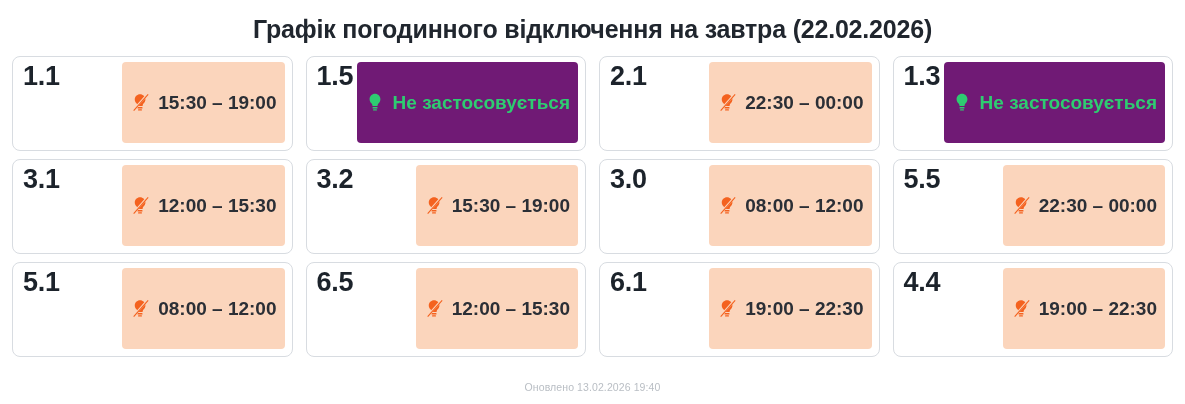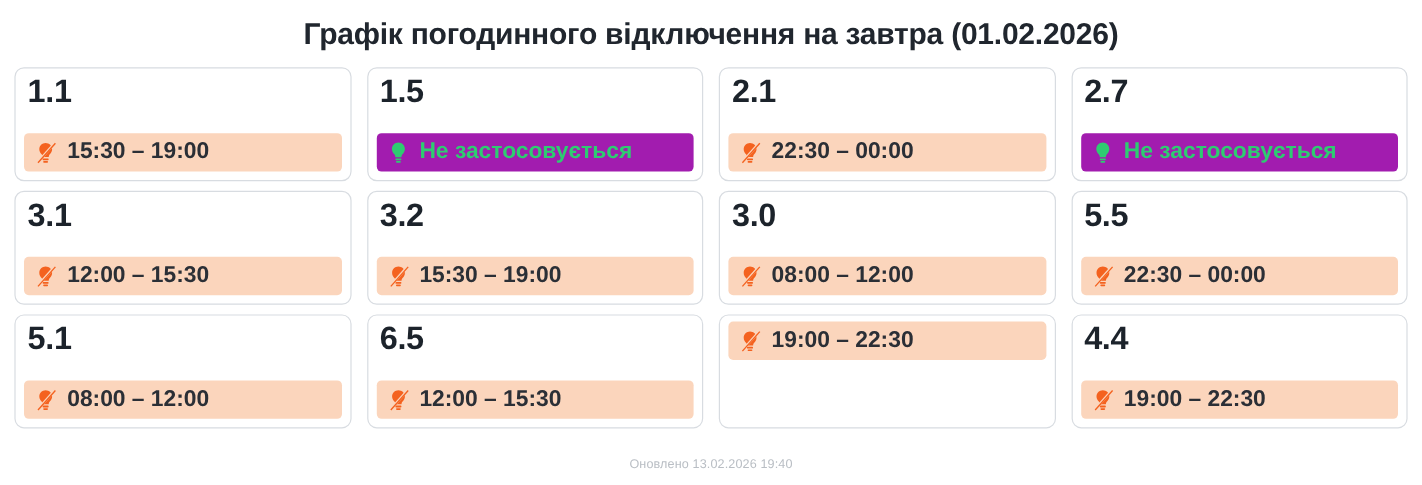--- a/index.html
+++ b/index.html
@@ -45,21 +45,20 @@
   }
 
   .card {
     box-sizing: border-box;
     background: #ffffff;
     border: 1px solid #d8dce1;
     border-radius: 8px;
     height: 95px;
     padding: 5px 7px 7px 7px;
     display: flex;
-    flex-direction: column;
     justify-content: space-between;
     overflow: hidden;
   }
 
   .card-number {
     font-size: 27px;
     font-weight: bold;
     color: #1c232b;
     line-height: 1.05;
     padding-left: 3px;
@@ -73,21 +72,21 @@
     border-radius: 4px;
     padding: 6px 8px;
     min-height: 20px;
   }
 
   .status-band.off {
     background: #fbd5bc;
   }
 
   .status-band.none {
-    background: #a21caf;
+    background: #701a75;
   }
 
   .status-icon {
     flex: 0 0 auto;
     width: 20px;
     height: 20px;
     display: block;
   }
 
   .status-text {
@@ -111,21 +110,21 @@
     font-size: 10.5px;
     padding-top: 24px;
     letter-spacing: 0.1px;
   }
 </style>
 </head>
 <body>
 
 <div class="page">
 
-  <h1 class="page-title">Графік погодинного відключення на завтра (01.02.2026)</h1>
+  <h1 class="page-title">Графік погодинного відключення на завтра (22.02.2026)</h1>
 
   <div class="grid">
       <div class="card">
         <div class="card-number">1.1</div>
         <div class="status-band off">
           <span class="status-icon"><svg viewBox="0 0 24 24" width="20" height="20" aria-hidden="true">
               <path fill="#f4621f" d="M12 2.6c-3.5 0-6.3 2.8-6.3 6.3 0 2.1 1 3.8 2.3 5 .5.5.8 1 .9 1.6l.2 1.2h6l.2-1.2c.1-.6.4-1.1.9-1.6 1.3-1.2 2.3-2.9 2.3-5 0-3.5-2.9-6.3-6.5-6.3z"></path>
               <rect fill="#f4621f" x="9" y="18" width="6" height="1.8" rx="0.7"></rect>
               <rect fill="#f4621f" x="9.6" y="20.6" width="4.8" height="1.7" rx="0.8"></rect>
               <path fill="#fbd5bc" d="M3.0 21.1 L20.4 1.6 L22.3 3.3 L4.9 22.8 Z"></path>
@@ -152,21 +151,21 @@
               <path fill="#f4621f" d="M12 2.6c-3.5 0-6.3 2.8-6.3 6.3 0 2.1 1 3.8 2.3 5 .5.5.8 1 .9 1.6l.2 1.2h6l.2-1.2c.1-.6.4-1.1.9-1.6 1.3-1.2 2.3-2.9 2.3-5 0-3.5-2.9-6.3-6.5-6.3z"></path>
               <rect fill="#f4621f" x="9" y="18" width="6" height="1.8" rx="0.7"></rect>
               <rect fill="#f4621f" x="9.6" y="20.6" width="4.8" height="1.7" rx="0.8"></rect>
               <path fill="#fbd5bc" d="M3.0 21.1 L20.4 1.6 L22.3 3.3 L4.9 22.8 Z"></path>
               <path fill="#f4621f" d="M3.9 21.9 L21.3 2.4 L22.3 3.3 L4.9 22.8 Z"></path>
             </svg></span>
           <span class="status-text">22:30 – 00:00</span>
         </div>
       </div>
       <div class="card">
-        <div class="card-number">2.7</div>
+        <div class="card-number">1.3</div>
         <div class="status-band none">
           <span class="status-icon"><svg viewBox="0 0 24 24" width="20" height="20" aria-hidden="true">
               <path fill="#2ecc71" d="M12 2.2c-3.6 0-6.5 2.9-6.5 6.5 0 2.2 1.1 4 2.4 5.2.5.5.8 1 .9 1.7l.2 1.2h6l.2-1.2c.1-.7.4-1.2.9-1.7 1.3-1.2 2.4-3 2.4-5.2 0-3.6-2.9-6.5-6.5-6.5z"></path>
               <rect fill="#2ecc71" x="9" y="18" width="6" height="1.8" rx="0.7"></rect>
               <rect fill="#2ecc71" x="9.6" y="20.6" width="4.8" height="1.7" rx="0.8"></rect>
             </svg></span>
           <span class="status-text">Не застосовується</span>
         </div>
       </div>
       <div class="card">
@@ -241,20 +240,21 @@
               <path fill="#f4621f" d="M12 2.6c-3.5 0-6.3 2.8-6.3 6.3 0 2.1 1 3.8 2.3 5 .5.5.8 1 .9 1.6l.2 1.2h6l.2-1.2c.1-.6.4-1.1.9-1.6 1.3-1.2 2.3-2.9 2.3-5 0-3.5-2.9-6.3-6.5-6.3z"></path>
               <rect fill="#f4621f" x="9" y="18" width="6" height="1.8" rx="0.7"></rect>
               <rect fill="#f4621f" x="9.6" y="20.6" width="4.8" height="1.7" rx="0.8"></rect>
               <path fill="#fbd5bc" d="M3.0 21.1 L20.4 1.6 L22.3 3.3 L4.9 22.8 Z"></path>
               <path fill="#f4621f" d="M3.9 21.9 L21.3 2.4 L22.3 3.3 L4.9 22.8 Z"></path>
             </svg></span>
           <span class="status-text">12:00 – 15:30</span>
         </div>
       </div>
       <div class="card">
+        <div class="card-number">6.1</div>
         <div class="status-band off">
           <span class="status-icon"><svg viewBox="0 0 24 24" width="20" height="20" aria-hidden="true">
               <path fill="#f4621f" d="M12 2.6c-3.5 0-6.3 2.8-6.3 6.3 0 2.1 1 3.8 2.3 5 .5.5.8 1 .9 1.6l.2 1.2h6l.2-1.2c.1-.6.4-1.1.9-1.6 1.3-1.2 2.3-2.9 2.3-5 0-3.5-2.9-6.3-6.5-6.3z"></path>
               <rect fill="#f4621f" x="9" y="18" width="6" height="1.8" rx="0.7"></rect>
               <rect fill="#f4621f" x="9.6" y="20.6" width="4.8" height="1.7" rx="0.8"></rect>
               <path fill="#fbd5bc" d="M3.0 21.1 L20.4 1.6 L22.3 3.3 L4.9 22.8 Z"></path>
               <path fill="#f4621f" d="M3.9 21.9 L21.3 2.4 L22.3 3.3 L4.9 22.8 Z"></path>
             </svg></span>
           <span class="status-text">19:00 – 22:30</span>
         </div>

